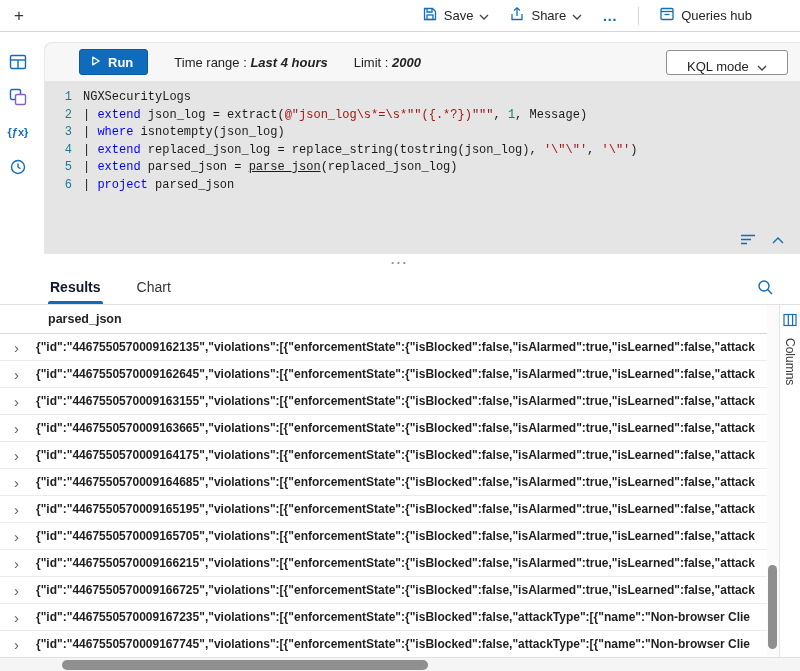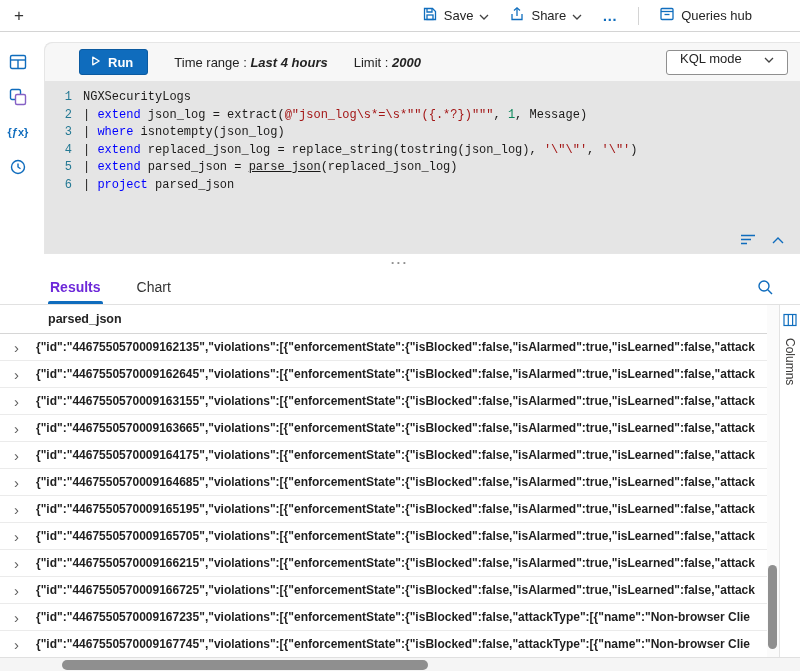--- a/index.html
+++ b/index.html
@@ -28,22 +28,22 @@
   .query-card { flex: 1; min-width: 0; margin: 10px 0 0 8px; border: 1px solid #e6e6e6; border-right: none;
     border-radius: 8px 0 0 0; display: flex; flex-direction: column; background: #e5e5e5; }
   .qc-toolbar { height: 38px; flex: 0 0 38px; background: #f7f7f7; border-radius: 8px 0 0 0;
     display: flex; align-items: center; padding: 0 12px 0 34px; }
   .run-btn { display: flex; align-items: center; gap: 7px; background: #0f6cbd; color: #fff;
     border: 1px solid #0b5aa0; border-radius: 3px; height: 26px; padding: 0 14px 0 10px;
     font-size: 13px; font-weight: bold; cursor: pointer; }
   .tb-item { margin-left: 26px; font-size: 13px; color: #242424; cursor: pointer; white-space: nowrap; }
   .tb-item b { font-weight: bold; font-style: italic; }
   .kql { margin-left: auto; width: 122px; height: 25px; border: 1px solid #8f8f8f; border-radius: 3px;
-    background: #fff; display: flex; align-items: flex-start; justify-content: space-between;
-    padding: 0 13px; font-size: 13px; cursor: pointer; }
+    background: #fff; display: flex; align-items: flex-end; justify-content: space-between;
+    padding: 0 20px; font-size: 13px; cursor: pointer; }
 
   .editor { flex: 1; display: flex; padding-top: 8px; overflow: hidden; }
   .gutter { flex: 0 0 38px; text-align: right; padding-right: 11px; color: #237893;
     font-family: "Liberation Mono", monospace; font-size: 12px; line-height: 17.5px; }
   .codes { flex: 1; min-width: 0; font-family: "Liberation Mono", monospace; font-size: 12px;
     line-height: 17.5px; white-space: pre; overflow: hidden; color: #1b1a19; cursor: text; }
   .tok-p  { color: #1b1a19; }
   .tok-kw { color: #0000ff; }
   .tok-str{ color: #a31515; }
   .tok-num{ color: #098658; }
@@ -55,21 +55,21 @@
   
   .splitter { height: 16px; display: flex; align-items: center; justify-content: center;
     color: #8f8f8f; font-size: 8px; letter-spacing: 3px; cursor: row-resize; }
 
   
   .results { height: 387px; display: flex; flex-direction: column; }
   .tabs-row { height: 35px; flex: 0 0 35px; display: flex; align-items: center;
     padding: 0 26px 0 48px; border-bottom: 1px solid #e1e1e1; }
   .rtab { font-size: 14px; margin-right: 32px; height: 100%; display: flex; align-items: center;
     position: relative; color: #333; cursor: pointer; padding: 0 2px; }
-  .rtab.active { font-weight: bold; color: #6d28d9; }
+  .rtab.active { font-weight: bold; color: #0f172a; }
   .rtab.active::after { content: ""; position: absolute; left: 0; right: 0; bottom: 0; height: 3px;
     background: #0f6cbd; border-radius: 2px 2px 0 0; }
   .search { margin-left: auto; cursor: pointer; display: flex; align-items: center; }
 
   .grid-area { flex: 1; display: flex; min-height: 0; }
   .grid { flex: 1; min-width: 0; display: flex; flex-direction: column; }
   .grid-header { height: 29px; flex: 0 0 29px; display: flex; align-items: center; padding-left: 48px;
     font-size: 12.5px; font-weight: bold; border-bottom: 1px solid #d6d6d6; cursor: pointer; }
   .rows { flex: 1; overflow: hidden; }
   .grid-row { height: 27px; display: flex; align-items: center; border-bottom: 1px solid #ebebeb; cursor: pointer; }

